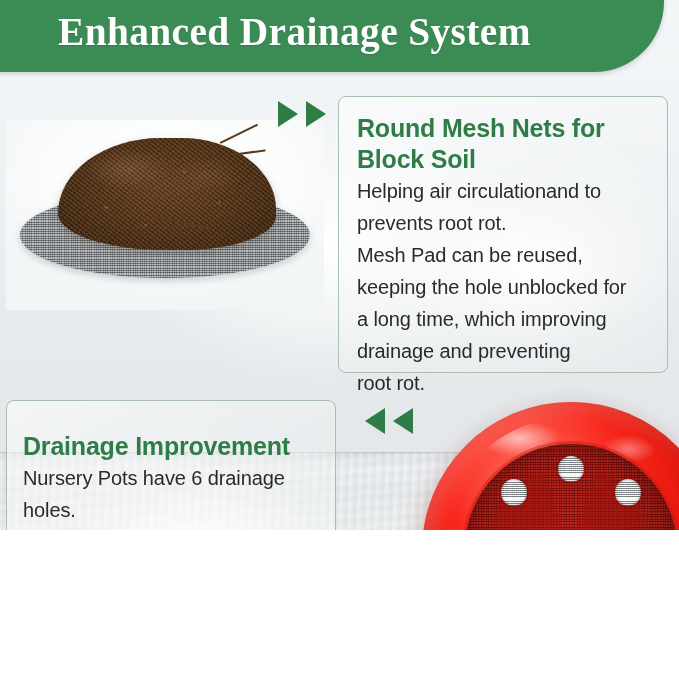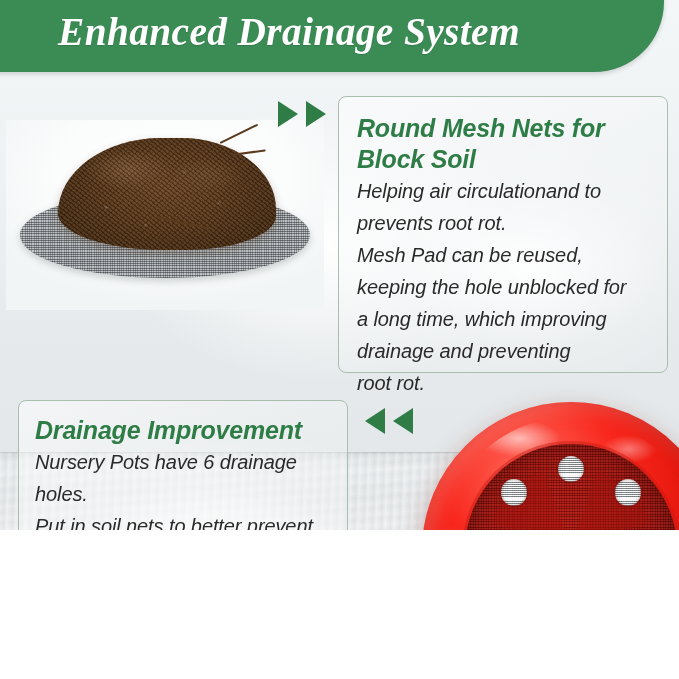--- a/index.html
+++ b/index.html
@@ -15,21 +15,20 @@
   }
 
   #stage {
     position: relative;
     width: 679px;
     height: 530px;
     overflow: hidden;
     background:
       radial-gradient(ellipse 300px 200px at 48% 46%, #ffffff 0%, rgba(255,255,255,0) 70%),
       linear-gradient(180deg, #f4f7f8 0%, #eef1f3 38%, #e6eaec 62%, #e2e6e8 100%);
-    font-style: italic;
   }
 
   
   .bg-horizon {
     position: absolute;
     left: 0;
     right: 0;
     top: 452px;
     height: 227px;
     background:
@@ -177,25 +176,25 @@
   }
 
   #card-mesh {
     left: 338px;
     top: 96px;
     width: 330px;
     height: 277px;
     padding: 16px 16px 0 18px;
   }
   #card-drain {
-    left: 18px;
+    left: 6px;
     top: 400px;
     width: 330px;
     height: 255px;
-    padding: 14px 14px 0 16px;
+    padding: 30px 14px 0 16px;
   }
 
   
   .pot {
     position: absolute;
     left: 422px;
     top: 402px;
     width: 298px;
     height: 298px;
     border-radius: 50%;

